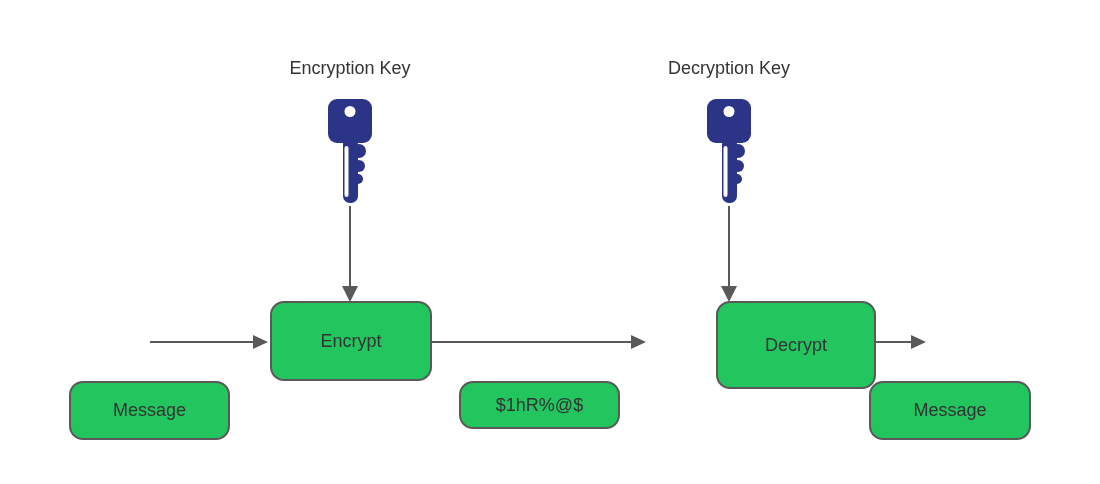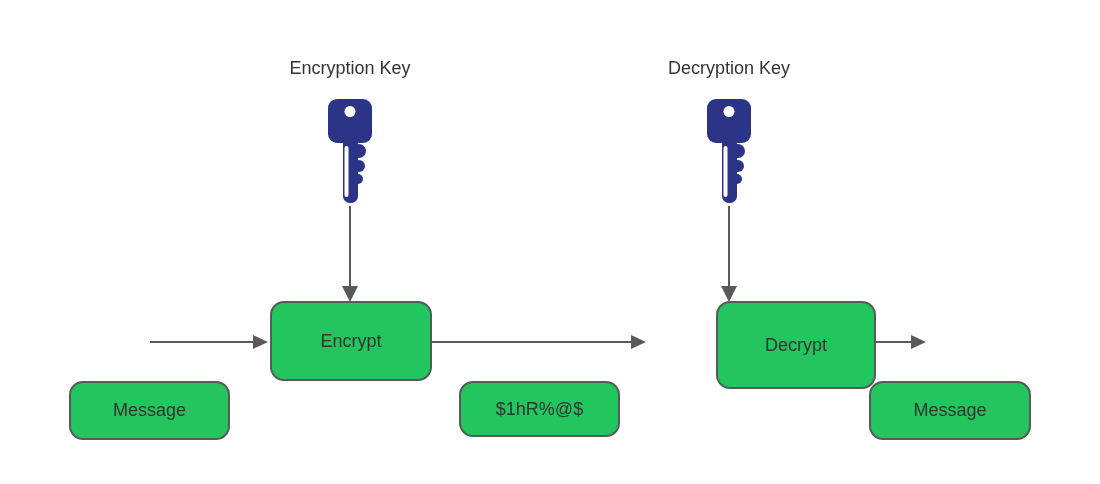--- a/index.html
+++ b/index.html
@@ -115,16 +115,16 @@
 
   <div class="arrow">
     <div class="shaft" style="left:810px;top:341px;width:101px;height:2px;"></div>
     <div class="head-right" style="left:911px;top:335px;"></div>
   </div>
 
   <div class="node" style="left:270px;top:301px;width:162px;height:80px;">Encrypt</div>
   <div class="node" style="left:672px;top:301px;width:160px;height:88px;margin-left:44px;">Decrypt</div>
 
   <div class="node" style="left:69px;top:381px;width:161px;height:59px;">Message</div>
-  <div class="node" style="left:459px;top:381px;width:161px;height:56px;">$1hR%@$</div>
+  <div class="node" style="left:459px;top:381px;width:161px;height:48px;">$1hR%@$</div>
   <div class="node" style="left:869px;top:381px;width:162px;height:59px;">Message</div>
 
 </div>
 
 </body></html>

